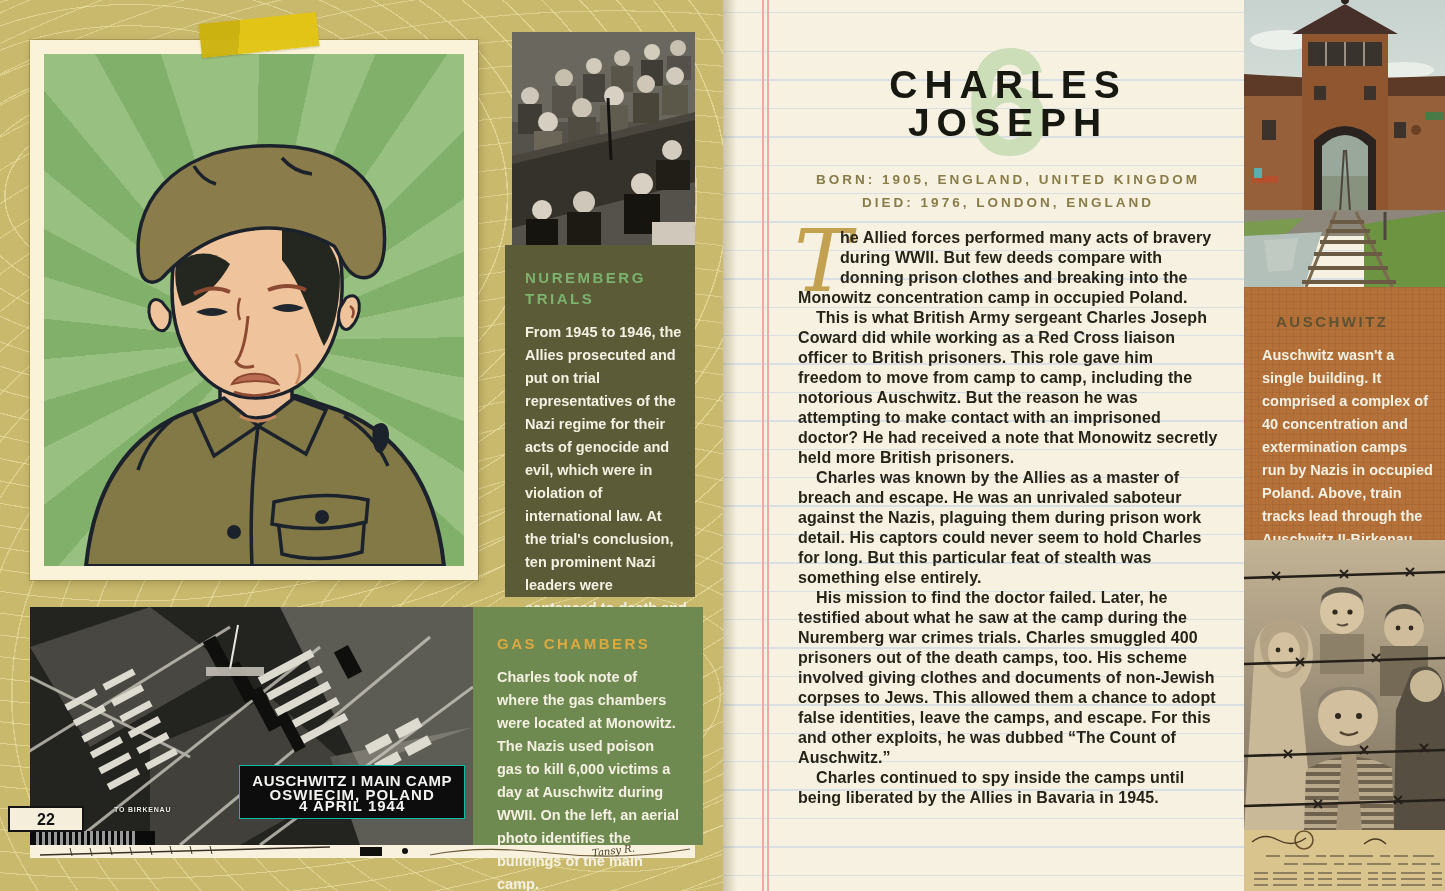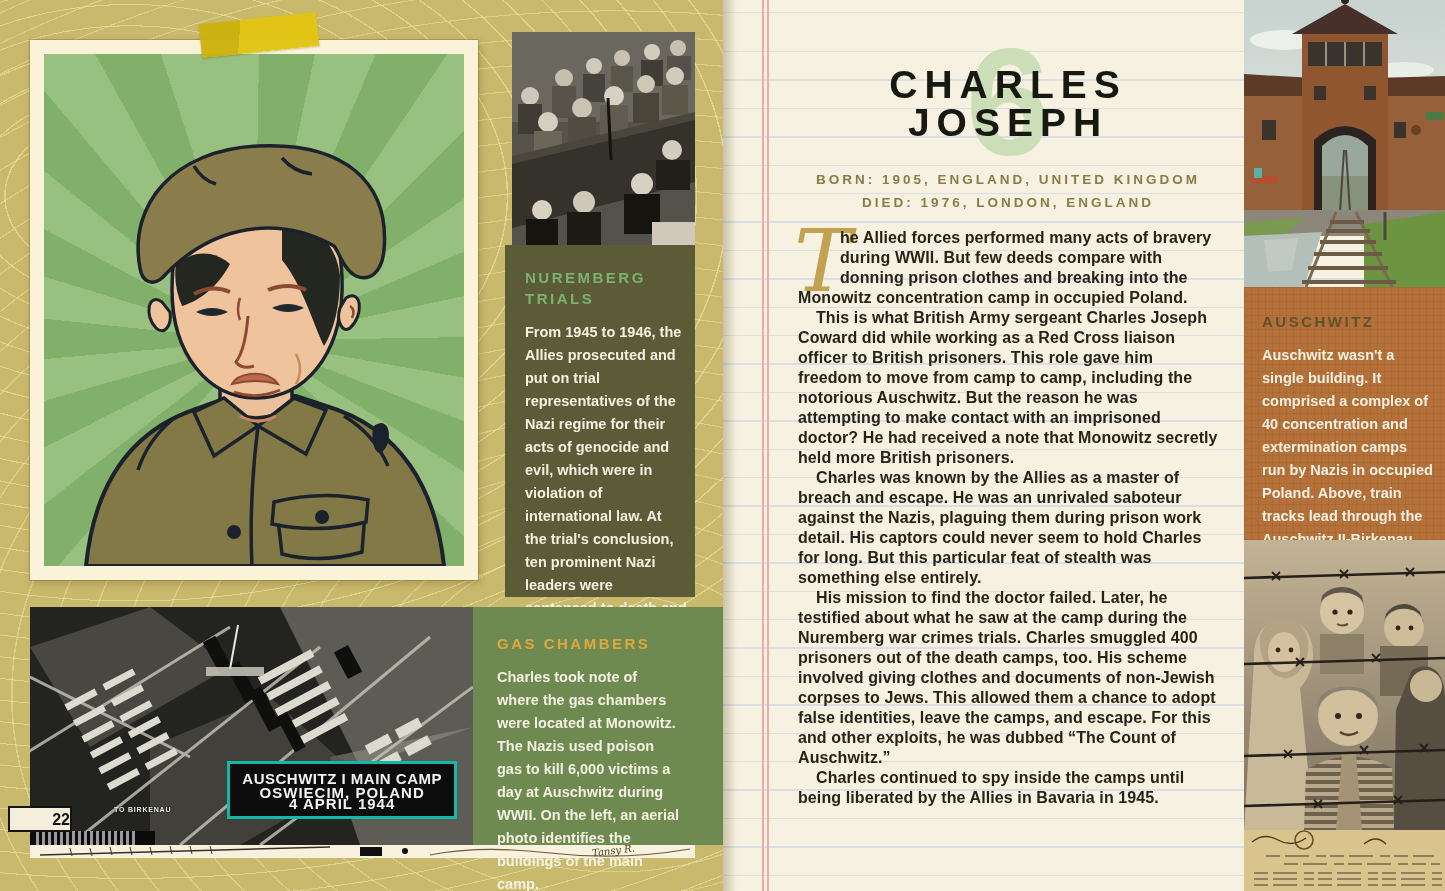--- a/index.html
+++ b/index.html
@@ -42,35 +42,35 @@
   .sidebar { line-height:23px; font-weight:bold; color:#f4f0e2; }
   .sidebar h3 { font-size:15px; letter-spacing:2.5px; font-weight:bold; margin-bottom:12px; line-height:21px; }
   .sidebar p  { font-size:14.5px; }
   .sidebar-nuremberg {
     position:absolute; left:505px; top:245px; width:190px; height:352px;
     background:#5b5c37; padding:22px 32px 0 20px;
   }
   .sidebar-nuremberg h3 { color:#7cb26e; }
   .sidebar-nuremberg p { width:162px; }
   .sidebar-gas {
-    position:absolute; left:473px; top:607px; width:250px; height:238px;
+    position:absolute; left:473px; top:607px; width:230px; height:238px;
     background:#6e8a51; padding:26px 16px 0 24px;
   }
   .sidebar-gas h3 { color:#dca93f; }
   .sidebar-gas p { width:186px; }
 
   
   .aerial-photo {
     position:absolute; left:30px; top:607px; width:443px; height:238px;
     overflow:hidden; background:#1e1e1c;
   }
   .aerial-caption {
-    position:absolute; right:16px; bottom:26px; background:#0d0d0d;
+    position:absolute; right:8px; bottom:26px; background:#0d0d0d;
     color:#f2f2f0; text-align:center; padding:6px 12px 7px;
-    border:3px solid #14b8a6;
+    border:1px solid #14b8a6;
   }
   .aerial-caption .l1 { font-size:15px; font-weight:bold; letter-spacing:.5px; line-height:17px; }
   .aerial-caption .l2, .aerial-caption .l3 { font-size:15px; font-weight:bold; letter-spacing:1px; line-height:11px; }
   .to-birkenau {
     position:absolute; left:84px; bottom:32px; color:#efefe8; font-size:7px;
     font-weight:bold; letter-spacing:.8px; text-shadow:0 0 2px #000;
   }
   .aerial-corner {
     position:absolute; left:0; bottom:0; width:125px; height:14px; background:#0b0b0b;
     background-image:repeating-linear-gradient(90deg, rgba(230,230,230,.65) 0 3px, transparent 3px 6px);
@@ -85,21 +85,21 @@
   .map-strip svg { width:100%; height:100%; display:block; }
   .map-label {
     position:absolute; left:592px; top:845px; font-family:"DejaVu Serif", serif;
     font-style:italic; font-size:10px; color:#4a3b22; transform:rotate(-7deg);
   }
 
   .page-num-box {
     position:absolute; background:#f4eedb; border:2px solid #141414;
     font-weight:bold; font-size:16px; color:#141414; text-align:center;
   }
-  .page-num-left { left:8px; top:806px; width:64px; height:26px; line-height:23px;text-align:right; }
+  .page-num-left { left:8px; top:806px; width:76px; height:26px; line-height:23px; }
 
   
   .page-right {
     position:absolute; left:723px; top:0; width:722px; height:891px;
     background-color:#f6f1e1;
     background-image:repeating-linear-gradient(to bottom, transparent 0 27px, #d9dfe2 27px 28.4px);
     background-position:0 24px;
   }
   .margin-line {
     position:absolute; left:39px; top:0; width:2px; height:891px; background:#efaaa6;
@@ -140,21 +140,21 @@
   .gatehouse-photo { position:absolute; left:0; top:0; width:201px; height:287px; overflow:hidden; }
   .sidebar-auschwitz {
     position:absolute; left:0; top:287px; width:201px; height:253px;
     background-color:#b5713a;
     background-image:
       linear-gradient(rgba(60,30,0,.08) 1px, transparent 1px),
       linear-gradient(90deg, rgba(60,30,0,.08) 1px, transparent 1px);
     background-size:7px 7px;
     padding:24px 12px 0 18px;
   }
-  .sidebar-auschwitz h3 { color:#5e5230; }
+  .sidebar-auschwitz h3 { color:#5e5230;margin-left:14px; }
   .sidebar-auschwitz p { width:172px; font-size:14.5px; }
   .children-photo { position:absolute; left:0; top:540px; width:201px; height:290px; overflow:hidden; background:#a4977c; }
   .document-strip {
     position:absolute; left:0; top:830px; width:201px; height:61px; background:#d9c48e; overflow:hidden;
   }
   .document-strip svg { width:100%; height:100%; display:block; }
 </style>
 </head>
 <body>
 

